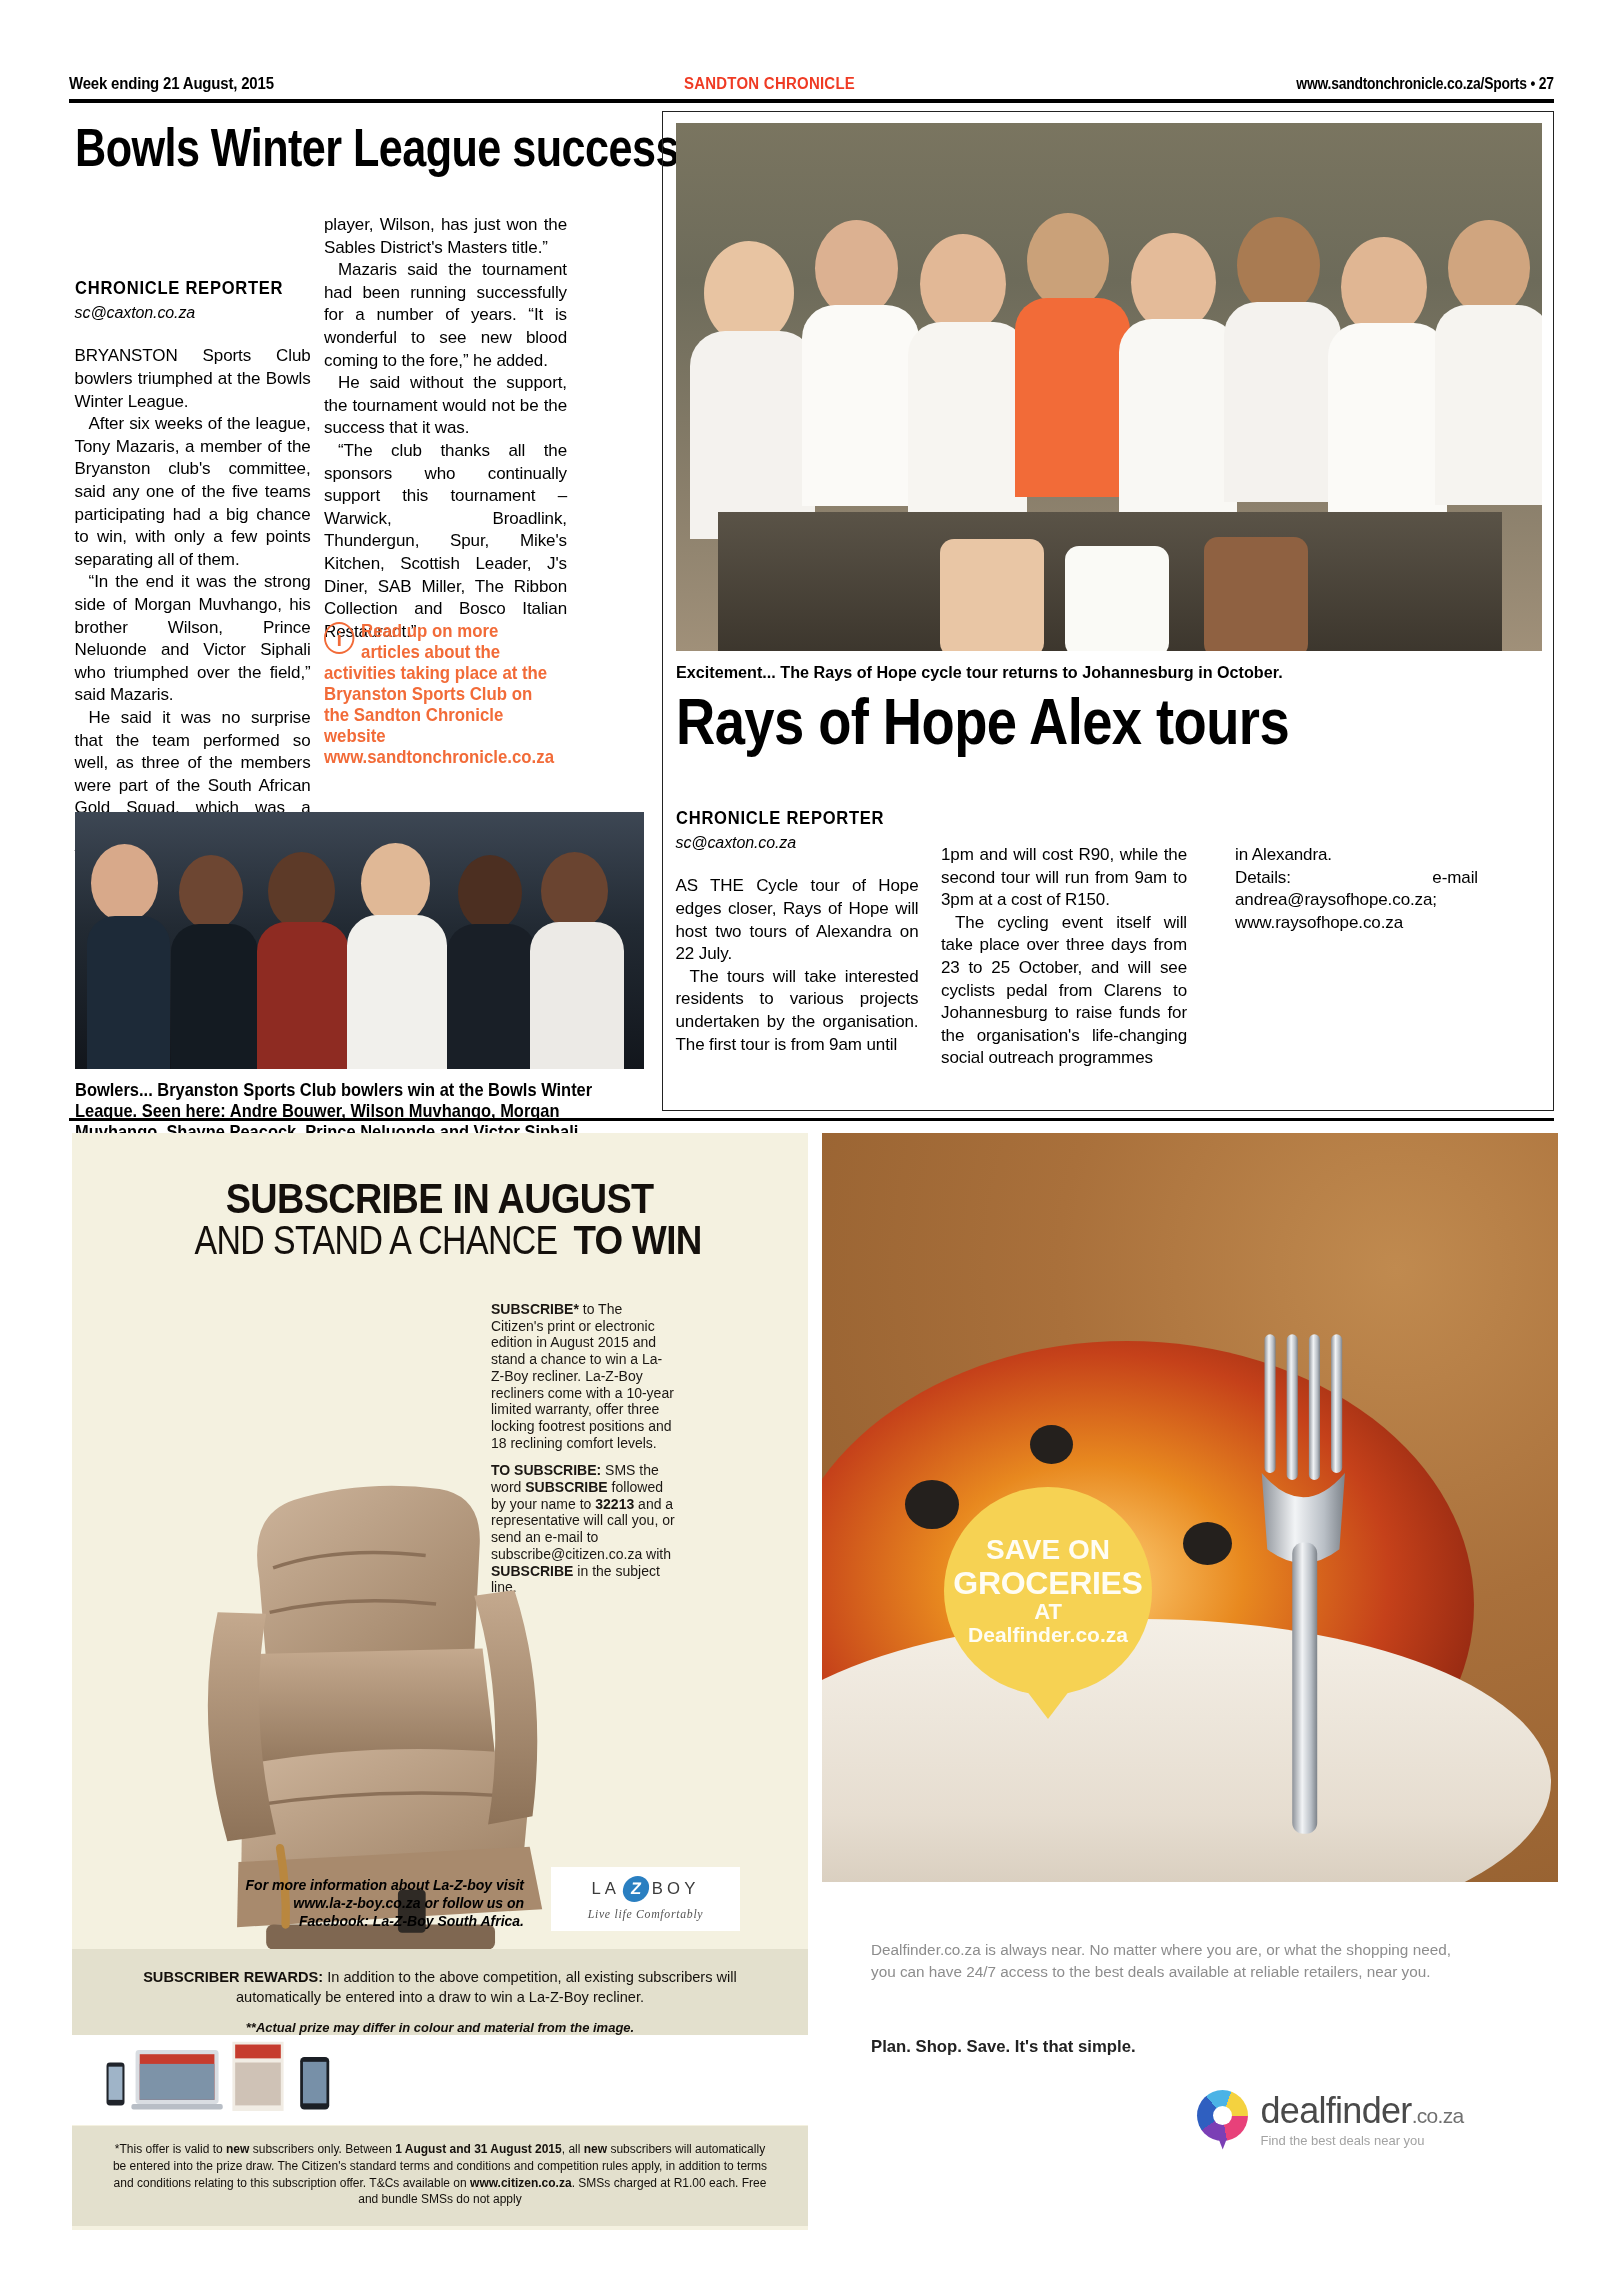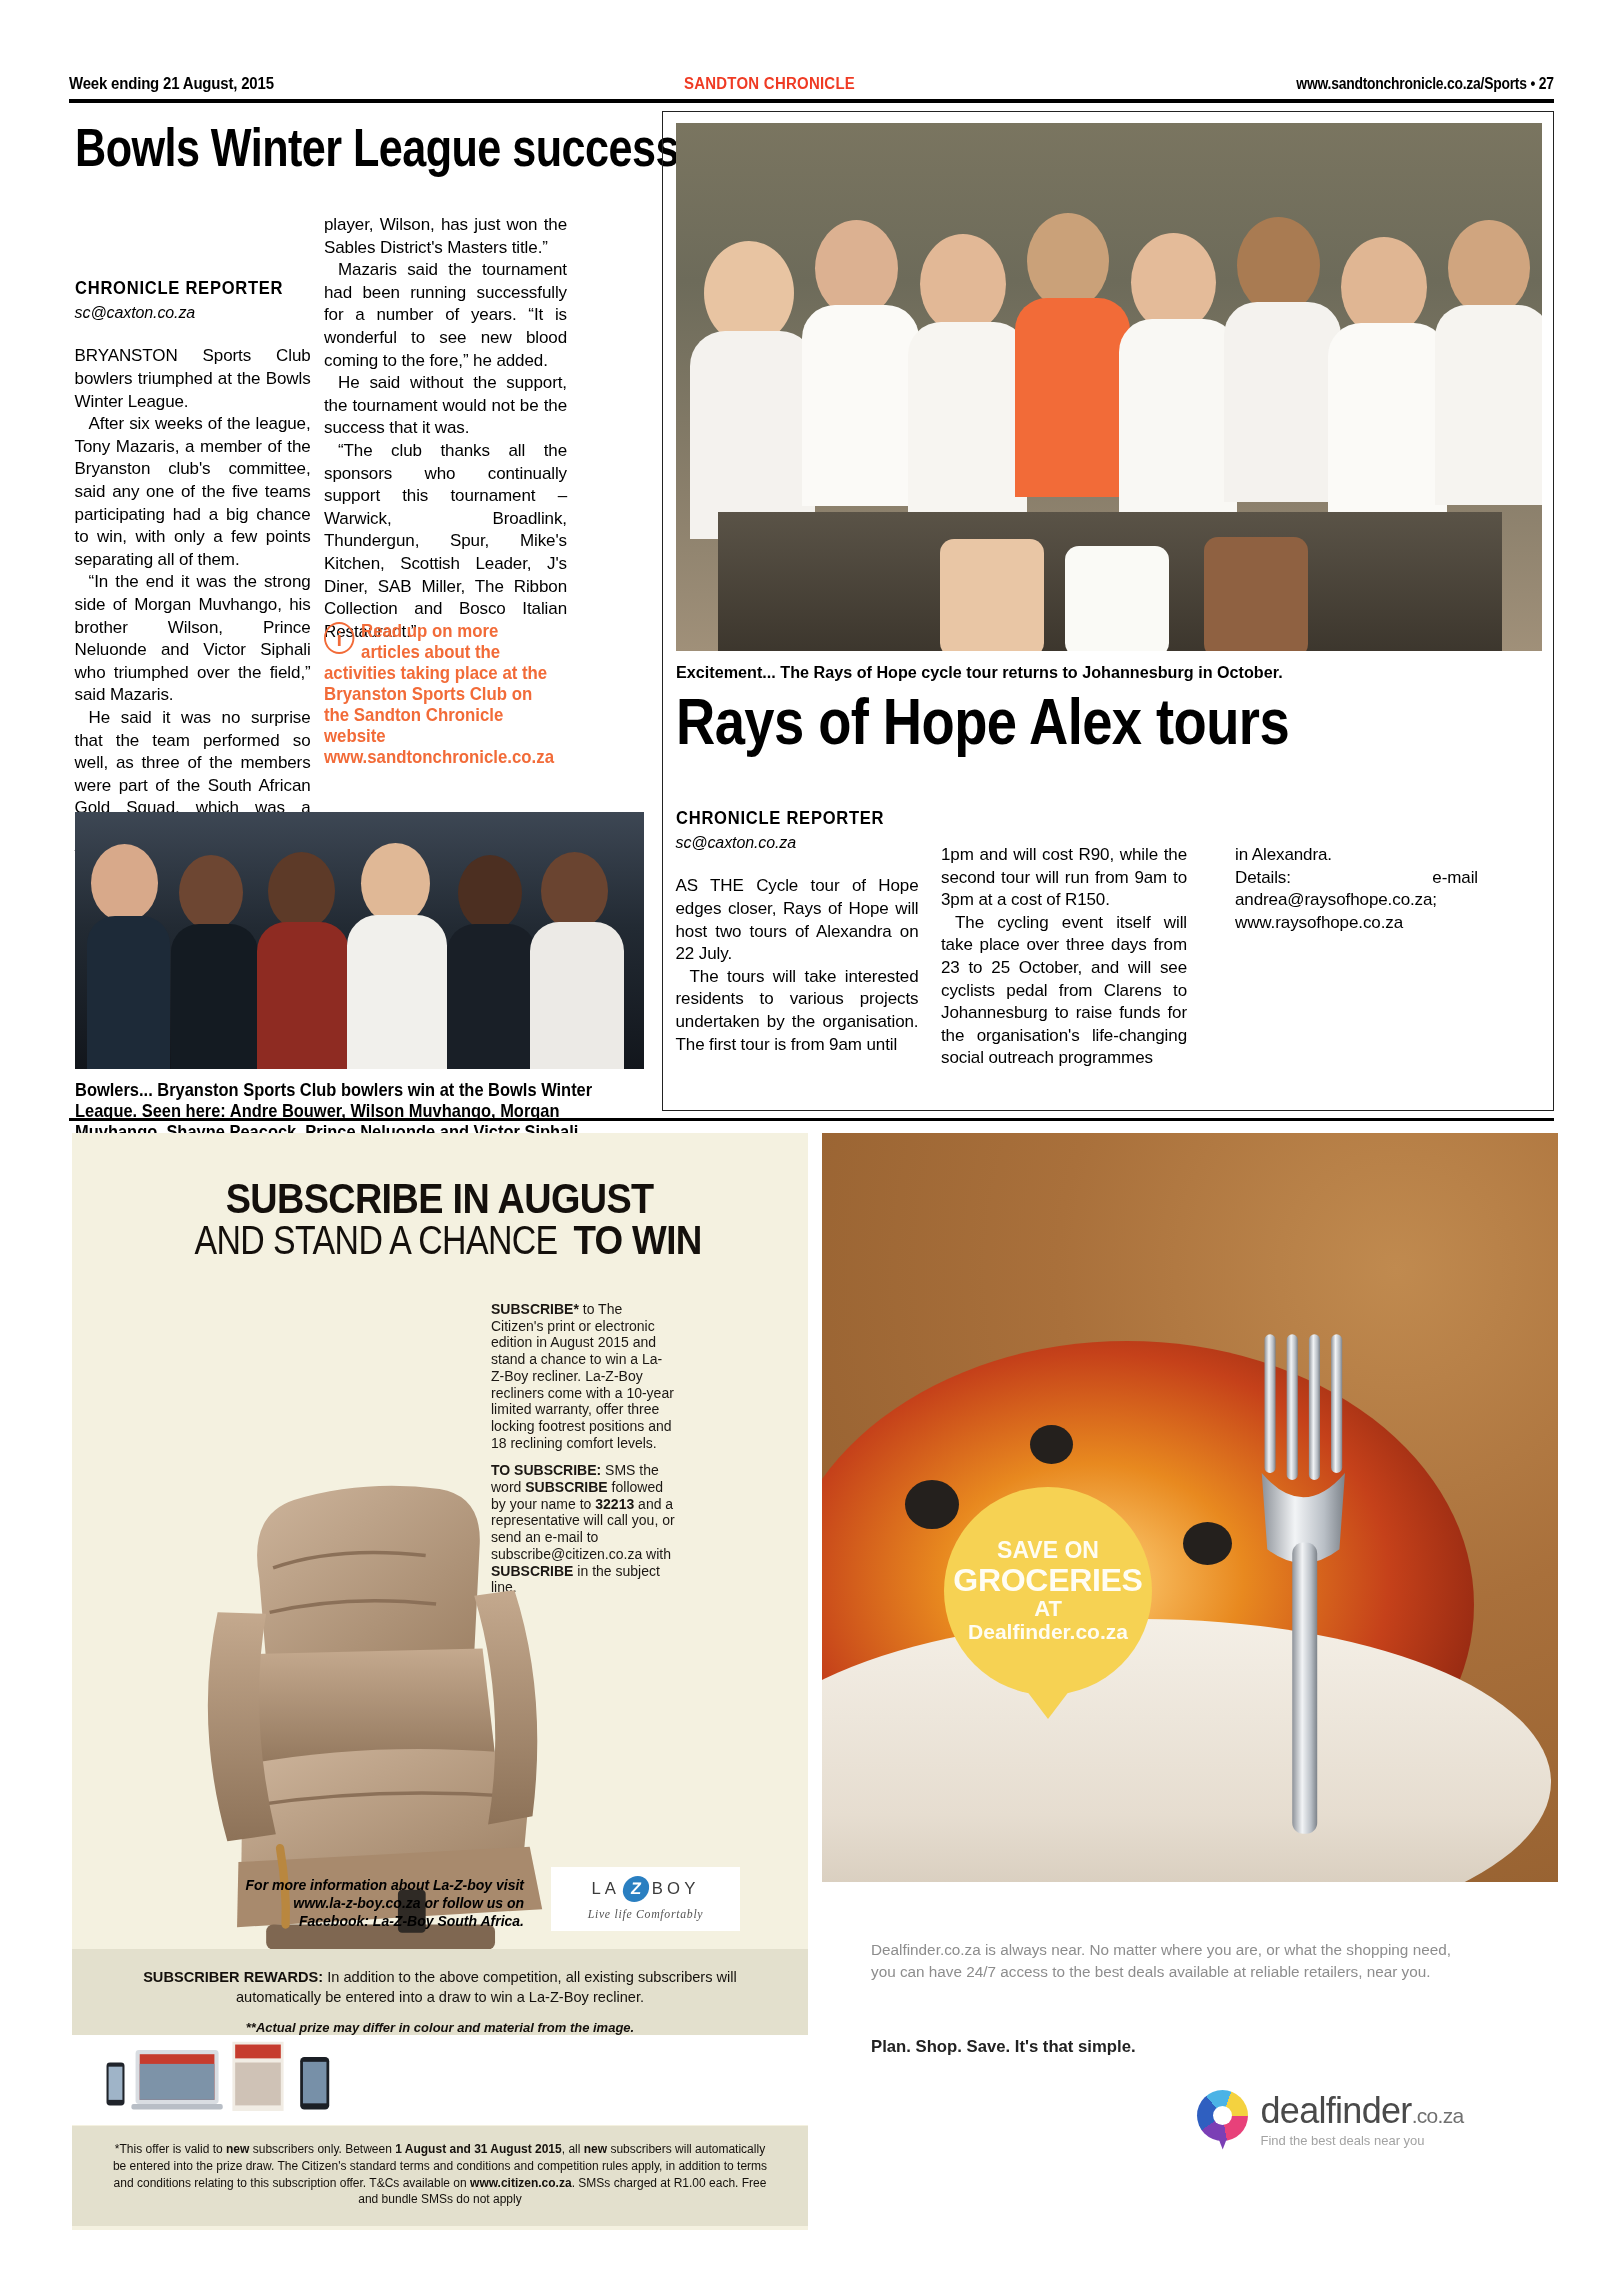--- a/index.html
+++ b/index.html
@@ -254,21 +254,21 @@
     text-shadow: 1.4px 2.1px 3.5px rgba(0,0,0,.45);
   }
   .df-h .l2{ padding-left:16.7px; display:block; }
   .df-badge {
     position:absolute; left:122px; top:354px; width:208px; height:208px;
     border-radius:50%; background:#f6d253; color:#fffdf3;
     display:flex; flex-direction:column; align-items:center; justify-content:center;
     font-family:"Liberation Sans",sans-serif; font-weight:700;
     text-align:center; line-height:1.08;
   }
-  .df-badge .b1{ font-size:23px; }
+  .df-badge .b1{ font-size:28px; }
   .df-badge .b2{ font-size:32px; letter-spacing:-0.3px; }
   .df-badge .b3{ font-size:22px; }
   .df-badge .b4{ font-size:21px; }
   .df-badge:after{
     content:""; position:absolute; bottom:-23.6px; left:50%; transform:translateX(-50%);
     border-left:25px solid transparent; border-right:25px solid transparent;
     border-top:33px solid #f6d253;
   }
   .df-stripe { position:absolute; left:0; top:757px; width:736px; height:16.7px; background:#f6d253; }
   .df-lower { position:absolute; left:0; top:749px; width:736px; height:323px; background:#fff; }

